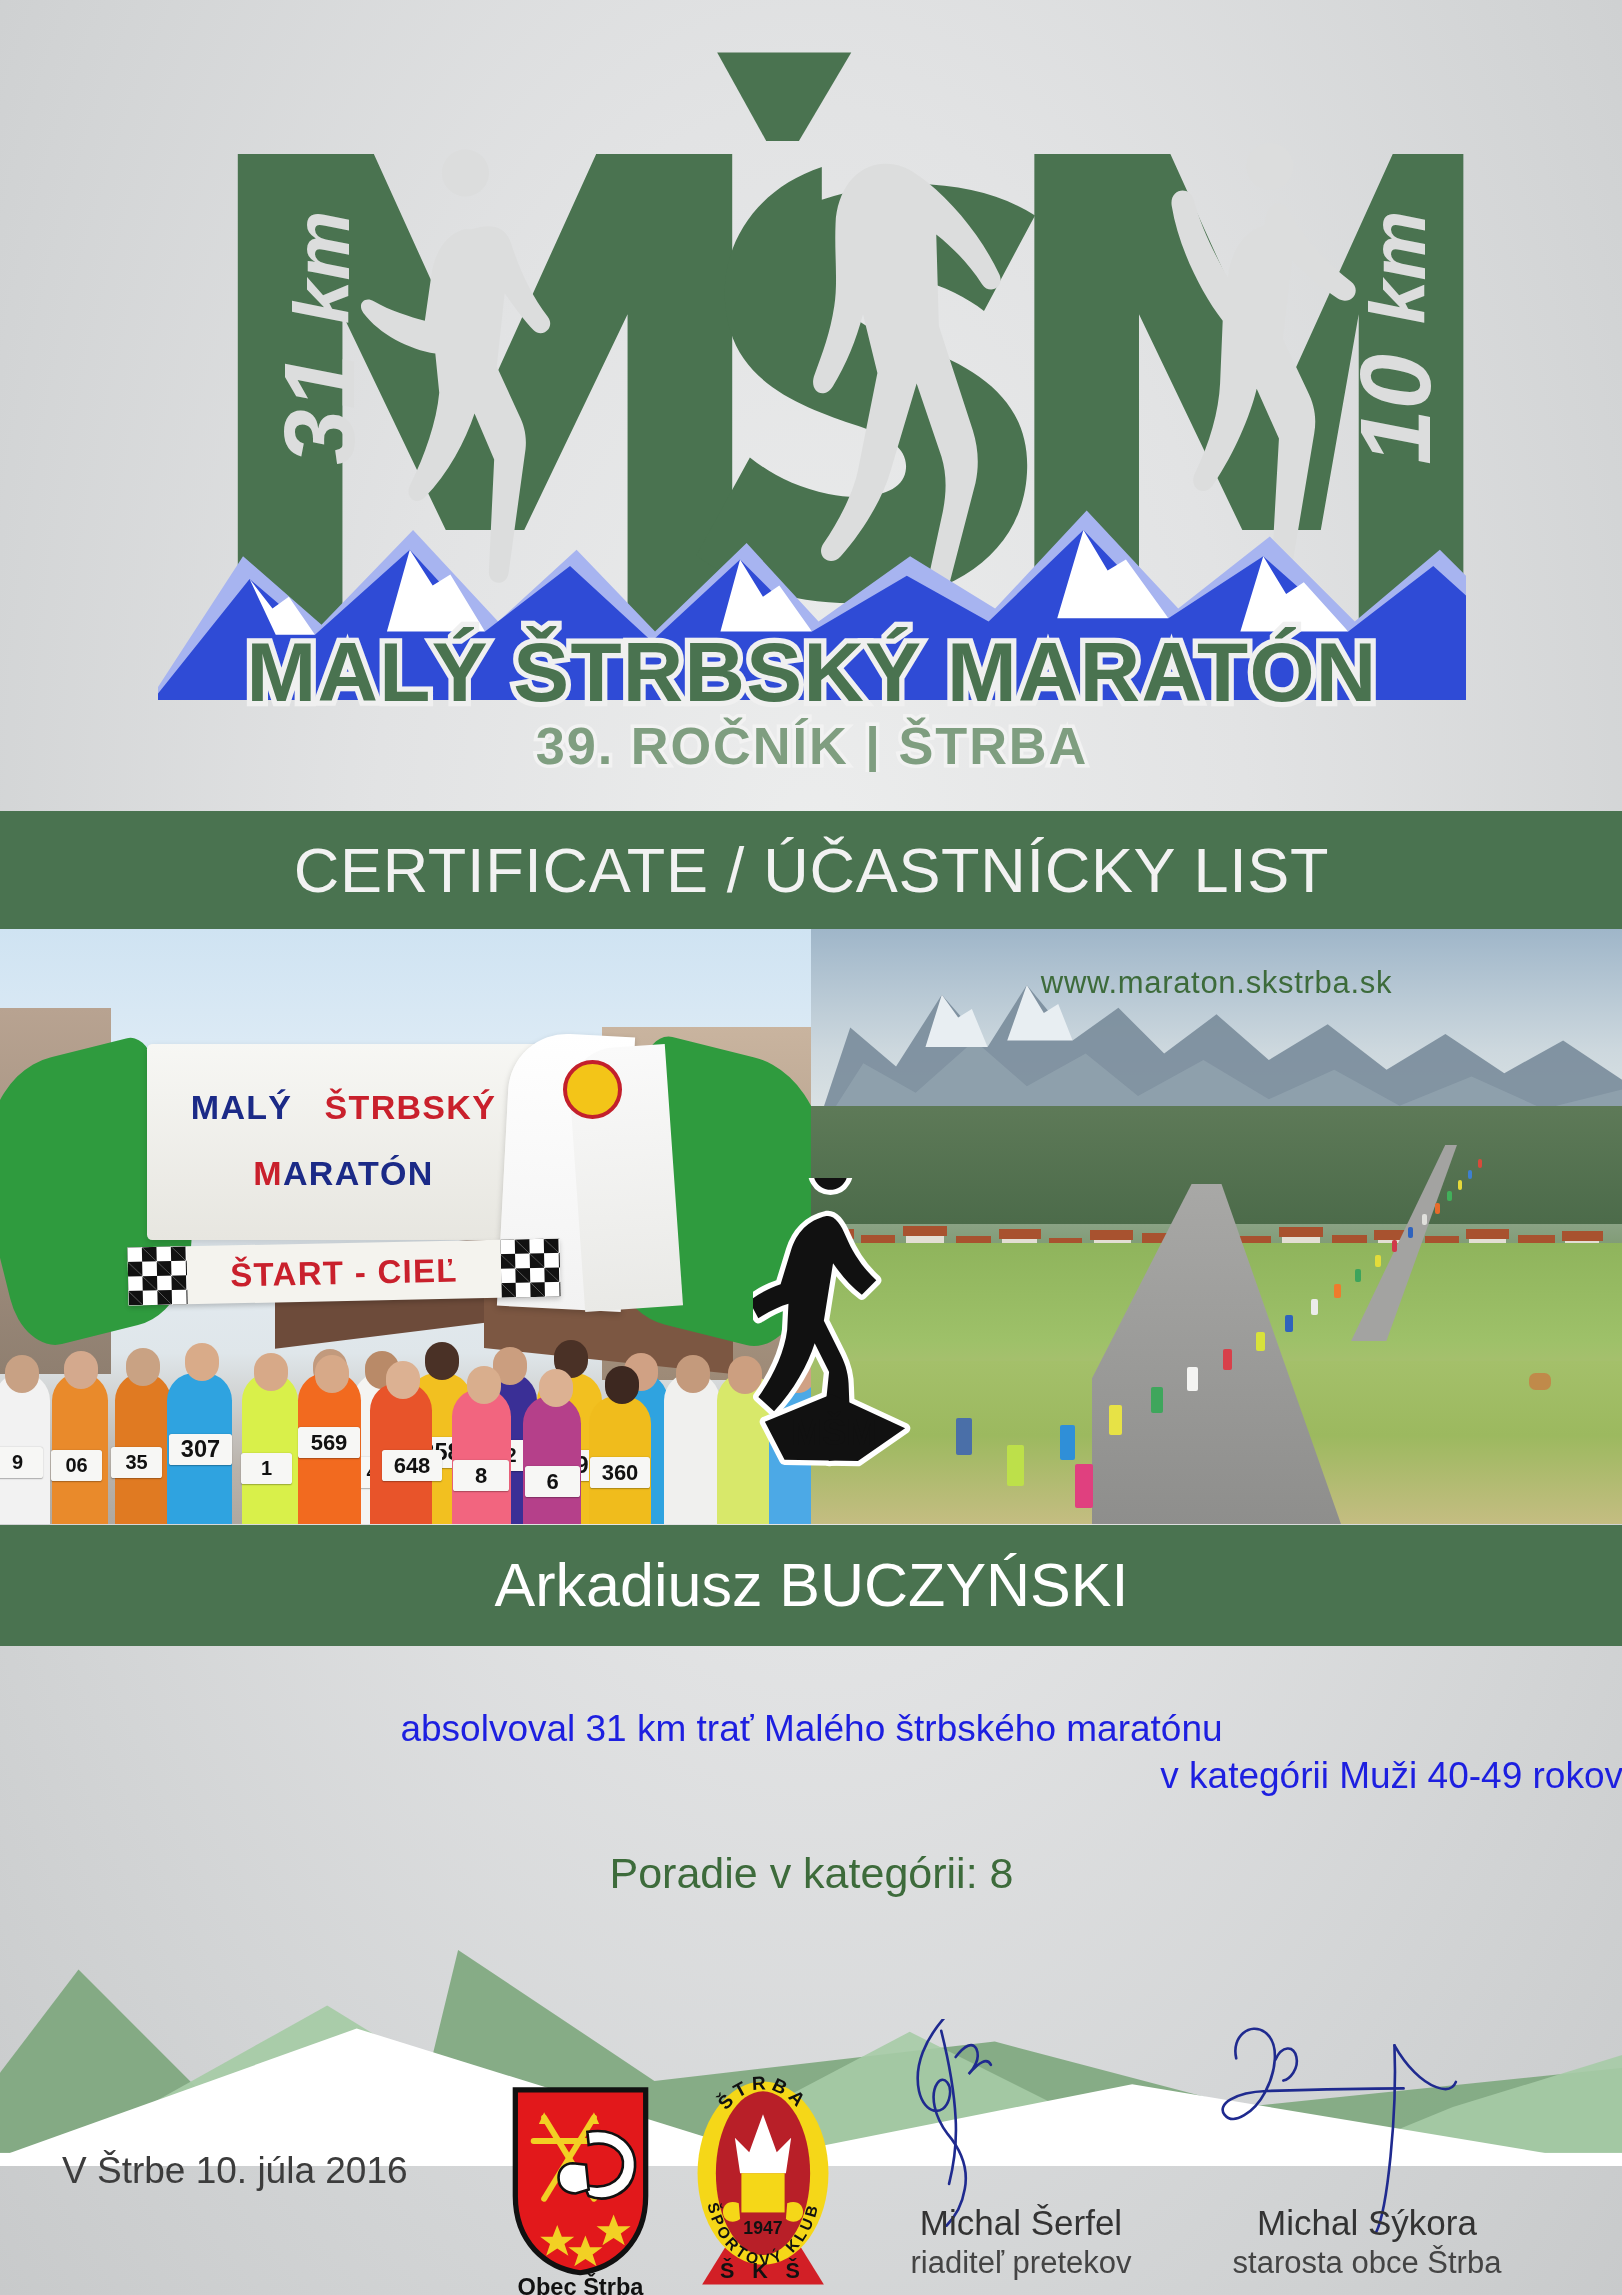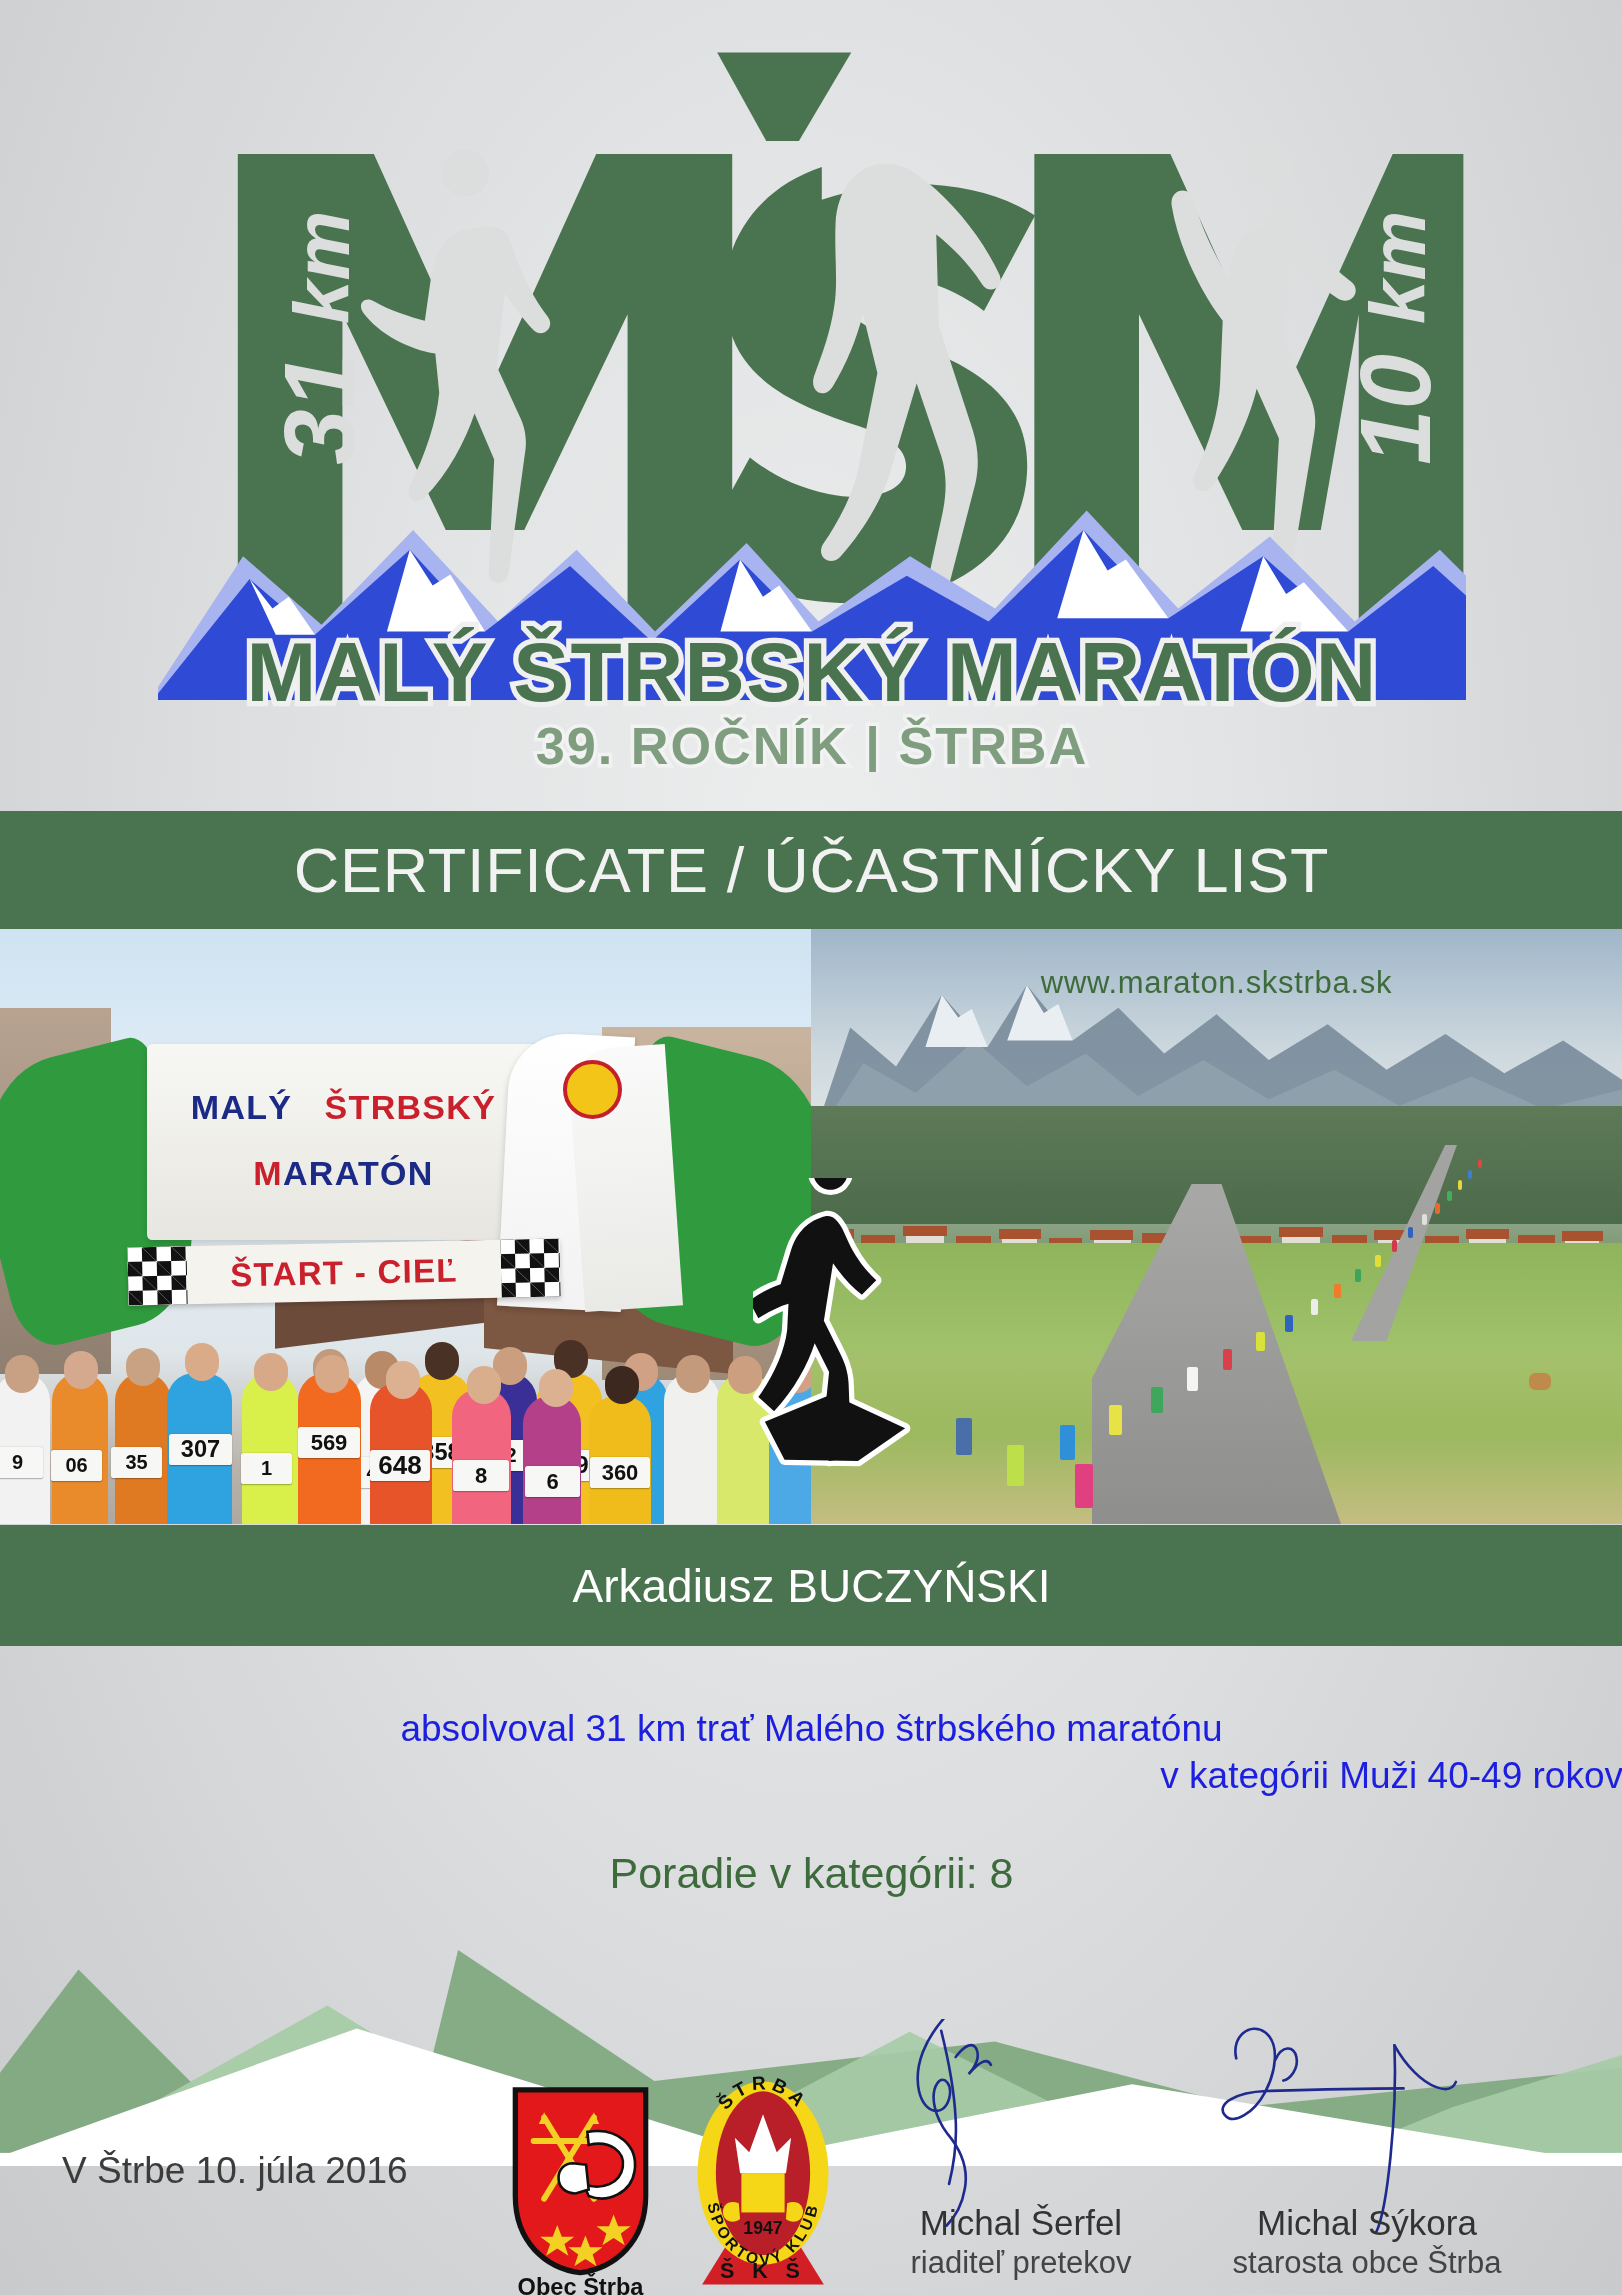--- a/index.html
+++ b/index.html
@@ -24,21 +24,21 @@
   .band-cert{top:811px;height:118px;}
   .band-name{top:1525px;height:121px;}
   .band-cert-inner,.band-name-inner{
     width:100%;height:100%;display:flex;align-items:center;justify-content:center;
   }
   .cert-title{
     color:#f2f2f2;font-size:63px;letter-spacing:0.7px;font-weight:400;
     white-space:nowrap;line-height:1;
   }
   .runner-name{
-    color:#ffffff;font-size:46px;font-weight:400;white-space:nowrap;line-height:1;
+    color:#ffffff;font-size:61px;font-weight:400;white-space:nowrap;line-height:1;
   }
 
   
   .photos{position:absolute;left:0;top:929px;width:1623px;height:595px;display:flex;overflow:hidden;}
   .photo{position:relative;overflow:hidden;}
   .photo-left{width:811px;height:771px;}
   .photo-right{width:811px;height:595px;}
 
   
   .pl-sky{position:absolute;inset:0;background:linear-gradient(#cfe3f2 0%,#e8f1f8 30%,#dfe6ea 55%,#b9b2aa 70%,#8f8880 100%);}
@@ -283,21 +283,21 @@
 
         <div class="rn" style="left:769px;background:#4ca9e6;"></div>
         <div class="head" style="left:781px;bottom:196px;background:#d0a184;"></div>
 
         <div class="rn" style="left:298px;bottom:46px;height:170px;width:63px;background:#f26a1f;z-index:3;"></div>
         <div class="head" style="left:315px;bottom:196px;background:#d7a988;z-index:3;"></div>
         <div class="bib" style="left:298px;bottom:131px;width:62px;font-size:22px;z-index:3;">569</div>
 
         <div class="rn" style="left:370px;bottom:39px;height:167px;width:62px;background:#e8542a;z-index:3;"></div>
         <div class="head" style="left:386px;bottom:190px;background:#dcb192;z-index:3;"></div>
-        <div class="bib" style="left:370px;bottom:108px;width:60px;font-size:26px;z-index:3;">648</div>
+        <div class="bib" style="left:382px;bottom:108px;width:60px;font-size:22px;z-index:3;">648</div>
 
         <div class="rn" style="left:452px;bottom:36px;height:164px;width:59px;background:#f2657f;z-index:3;"></div>
         <div class="head" style="left:467px;bottom:185px;background:#d9ae8d;z-index:3;"></div>
         <div class="bib" style="left:453px;bottom:98px;width:56px;font-size:22px;z-index:3;">8</div>
 
         <div class="rn" style="left:523px;bottom:33px;height:160px;width:58px;background:#b5408a;z-index:3;"></div>
         <div class="head" style="left:539px;bottom:182px;background:#dcb192;z-index:3;"></div>
         <div class="bib" style="left:525px;bottom:92px;width:55px;font-size:22px;z-index:3;">6</div>
 
         <div class="rn" style="left:589px;bottom:29.4px;height:164px;width:62px;background:#f0bc1c;z-index:3;"></div>

